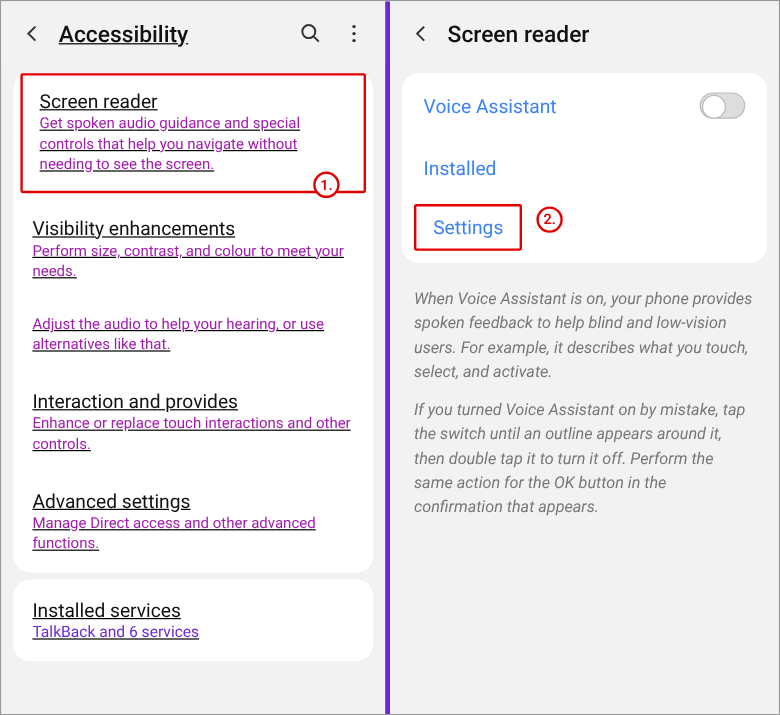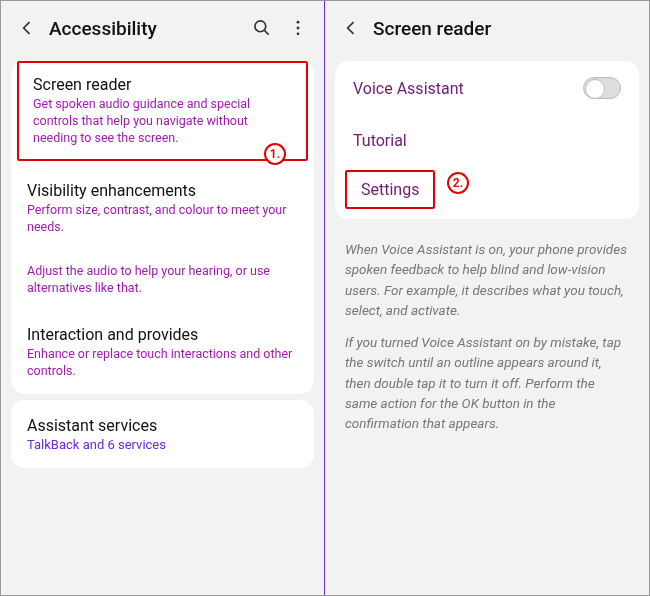--- a/index.html
+++ b/index.html
@@ -10,21 +10,21 @@
     height: 596px;
     display: flex;
     border: 1px solid #999;
   }
   .panel {
     width: 50%;
     background: #f2f2f2;
     position: relative;
     overflow: hidden;
   }
-  .panel-left { border-right: 1px solid #6d28d9; }
+  .panel-left { border-right: 4px solid #6d28d9; text-decoration: underline; }
   .header {
     display: flex;
     align-items: center;
     height: 54px;
     padding: 0 8px;
     background: #f2f2f2;
   }
   .back-btn {
     width: 36px; height: 36px;
     display: flex; align-items: center; justify-content: center;
@@ -81,21 +81,21 @@
     font-size: 12px;
     font-weight: 600;
     display:flex; align-items:center; justify-content:center;
     z-index: 10;
   }
   .row-flex {
     display:flex; align-items:center; justify-content:space-between;
     padding: 16px 18px;
     cursor:pointer;
   }
-  .row-title { font-size: 16px; color:#701a75; }
+  .row-title { font-size: 16px; color:#3b82f6; }
   .toggle {
     width: 38px; height: 22px;
     border-radius: 11px;
     background: #ddd;
     border: 1px solid #bbb;
     position: relative;
   }
   .toggle::after {
     content:"";
     position:absolute;
@@ -152,25 +152,29 @@
       <div class="item-title">Visibility enhancements</div>
       <div class="item-desc">Perform size, contrast, and colour to meet your needs.</div>
     </div>
     <div class="item">
       <div class="item-desc">Adjust the audio to help your hearing, or use alternatives like that.</div>
     </div>
     <div class="item">
       <div class="item-title">Interaction and provides</div>
       <div class="item-desc">Enhance or replace touch interactions and other controls.</div>
     </div>
+    <div class="item">
+      <div class="item-title">Advanced settings</div>
+      <div class="item-desc">Manage Direct access and other advanced functions.</div>
+    </div>
   </div>
 
   <div class="card">
     <div class="item" style="padding:12px 16px;">
-      <div class="item-title">Assistant services</div>
+      <div class="item-title">Installed services</div>
       <div class="item-link">TalkBack and 6 services</div>
     </div>
   </div>
 </div>
 
 <div class="panel">
   <div class="header">
     <div class="back-btn">
       <svg width="20" height="20" viewBox="0 0 24 24" class="svg-icon">
           <path d="M15 5 L8 12 L15 19"></path>
@@ -178,21 +182,21 @@
     </div>
     <div class="header-title">Screen reader</div>
   </div>
 
   <div class="card" style="padding:0; position:relative;">
     <div class="row-flex">
       <div class="row-title">Voice Assistant</div>
       <div class="toggle"></div>
     </div>
     <div class="row-flex">
-      <div class="row-title">Tutorial</div>
+      <div class="row-title">Installed</div>
     </div>
     <div style="padding:4px 10px 10px 10px; position:relative;">
       <div class="highlight-box" style="display:inline-block; padding:8px 14px;">
         <span class="row-title">Settings</span>
       </div>
       <div class="num-badge" style="position:absolute; left:112px; top:6px;">2.</div>
     </div>
   </div>
 
   <div class="info-block">When Voice Assistant is on, your phone provides spoken feedback to help blind and low-vision users. For example, it describes what you touch, select, and activate.</div>

